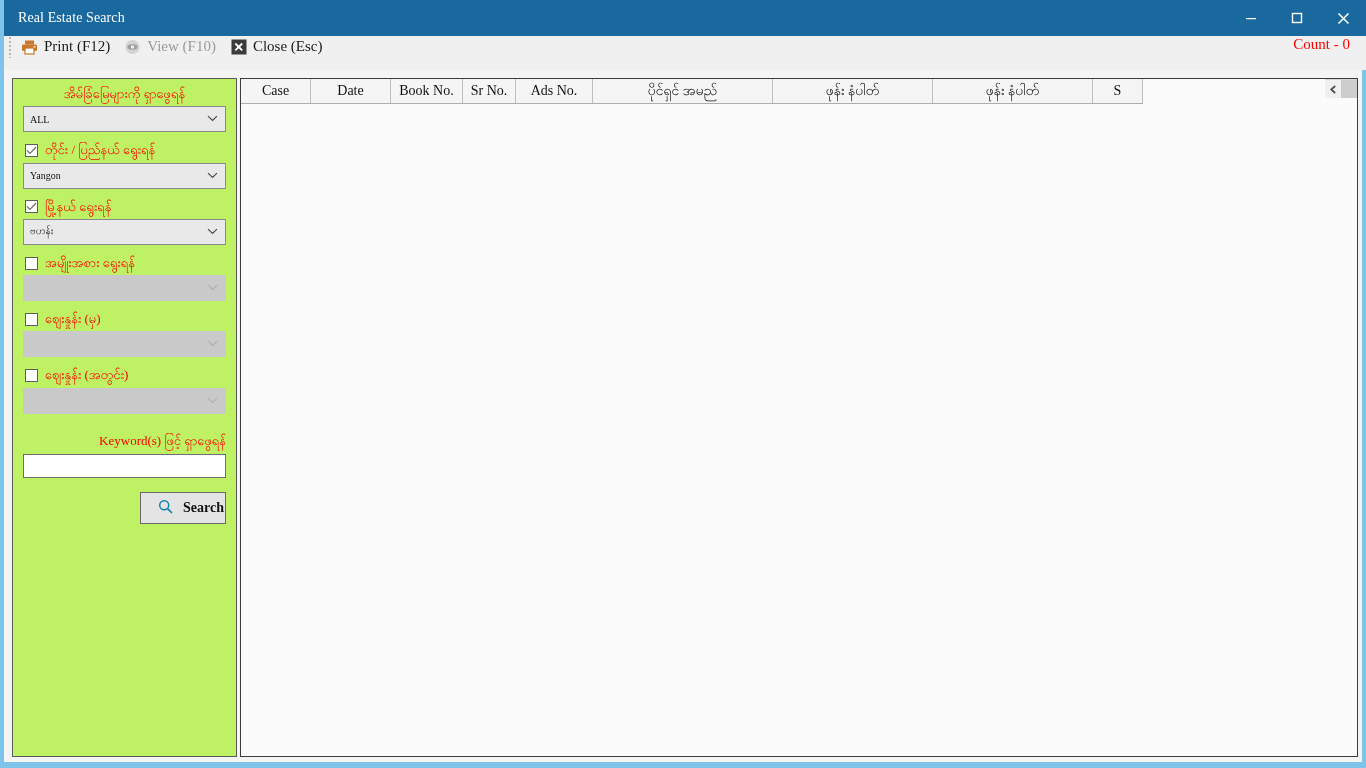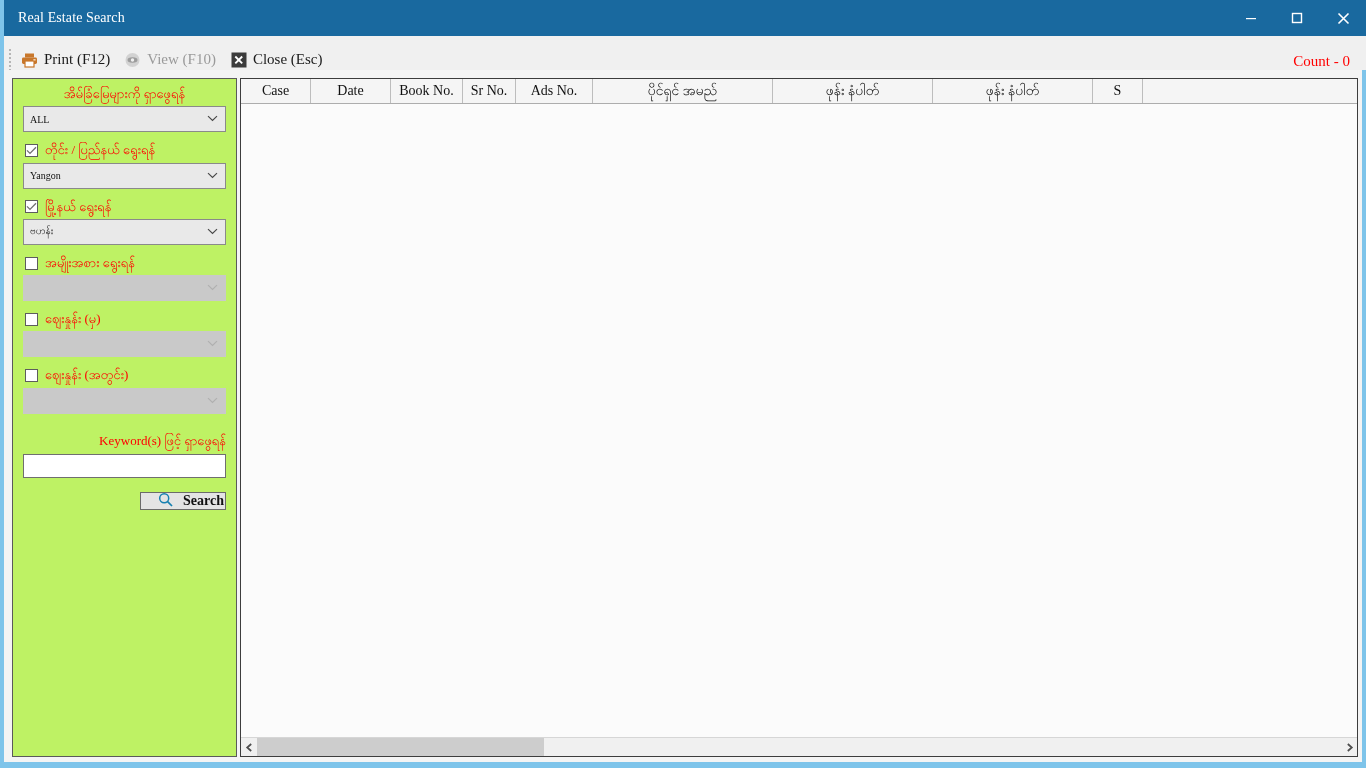--- a/index.html
+++ b/index.html
@@ -47,21 +47,21 @@
   }
   .winbtn svg { display:block; }
 
   
   #toolbar {
     position: absolute;
     left: 4px; top: 36px; right: 0;
     height: 34px;
     background: #f0f0f0;
     display: flex;
-    align-items: flex-end;
+    align-items: flex-start;
   }
   #grip {
     width: 8px; height: 22px; margin-left: 3px;
     background-image: repeating-linear-gradient(to bottom, #b6b6b6 0 2px, transparent 2px 4px);
     background-size: 2px 4px;
     background-repeat: repeat-y;
     background-position: 2px 1px;
   }
   .tbbtn {
     display: flex; align-items: center;
@@ -172,41 +172,40 @@
     font-family: "Liberation Serif", serif;
     font-size: 14px;
     padding: 0 4px;
     outline: none;
     color: #111;
   }
   .searchrow { display: flex; justify-content: flex-end; margin-top: 14px; }
   .searchbtn {
     display: flex; align-items: center; justify-content: center;
     gap: 10px;
-    width: 86px; height: 18px;
+    width: 86px; height: 32px;
     box-sizing: border-box;
     background: #e4e4e4;
     border: 1px solid #6b6b6b;
     font-family: "Liberation Serif", serif;
     font-size: 14px;
     font-weight: bold;
     color: #111;
     padding-left: 16px;
   }
 
   
   #grid {
     position: absolute;
     left: 236px; top: 8px;
     right: 4px; bottom: 5px;
     background: #fbfbfb;
     border: 1px solid #3d3d3d;
     box-sizing: border-box;
     display: flex;
-    flex-direction: column;
     overflow: hidden;
   }
   #gridhead {
     height: 25px;
     flex: 0 0 auto;
     display: flex;
     background: #f5f5f5;
     border-bottom: 1px solid #adadad;
     box-sizing: border-box;
   }

